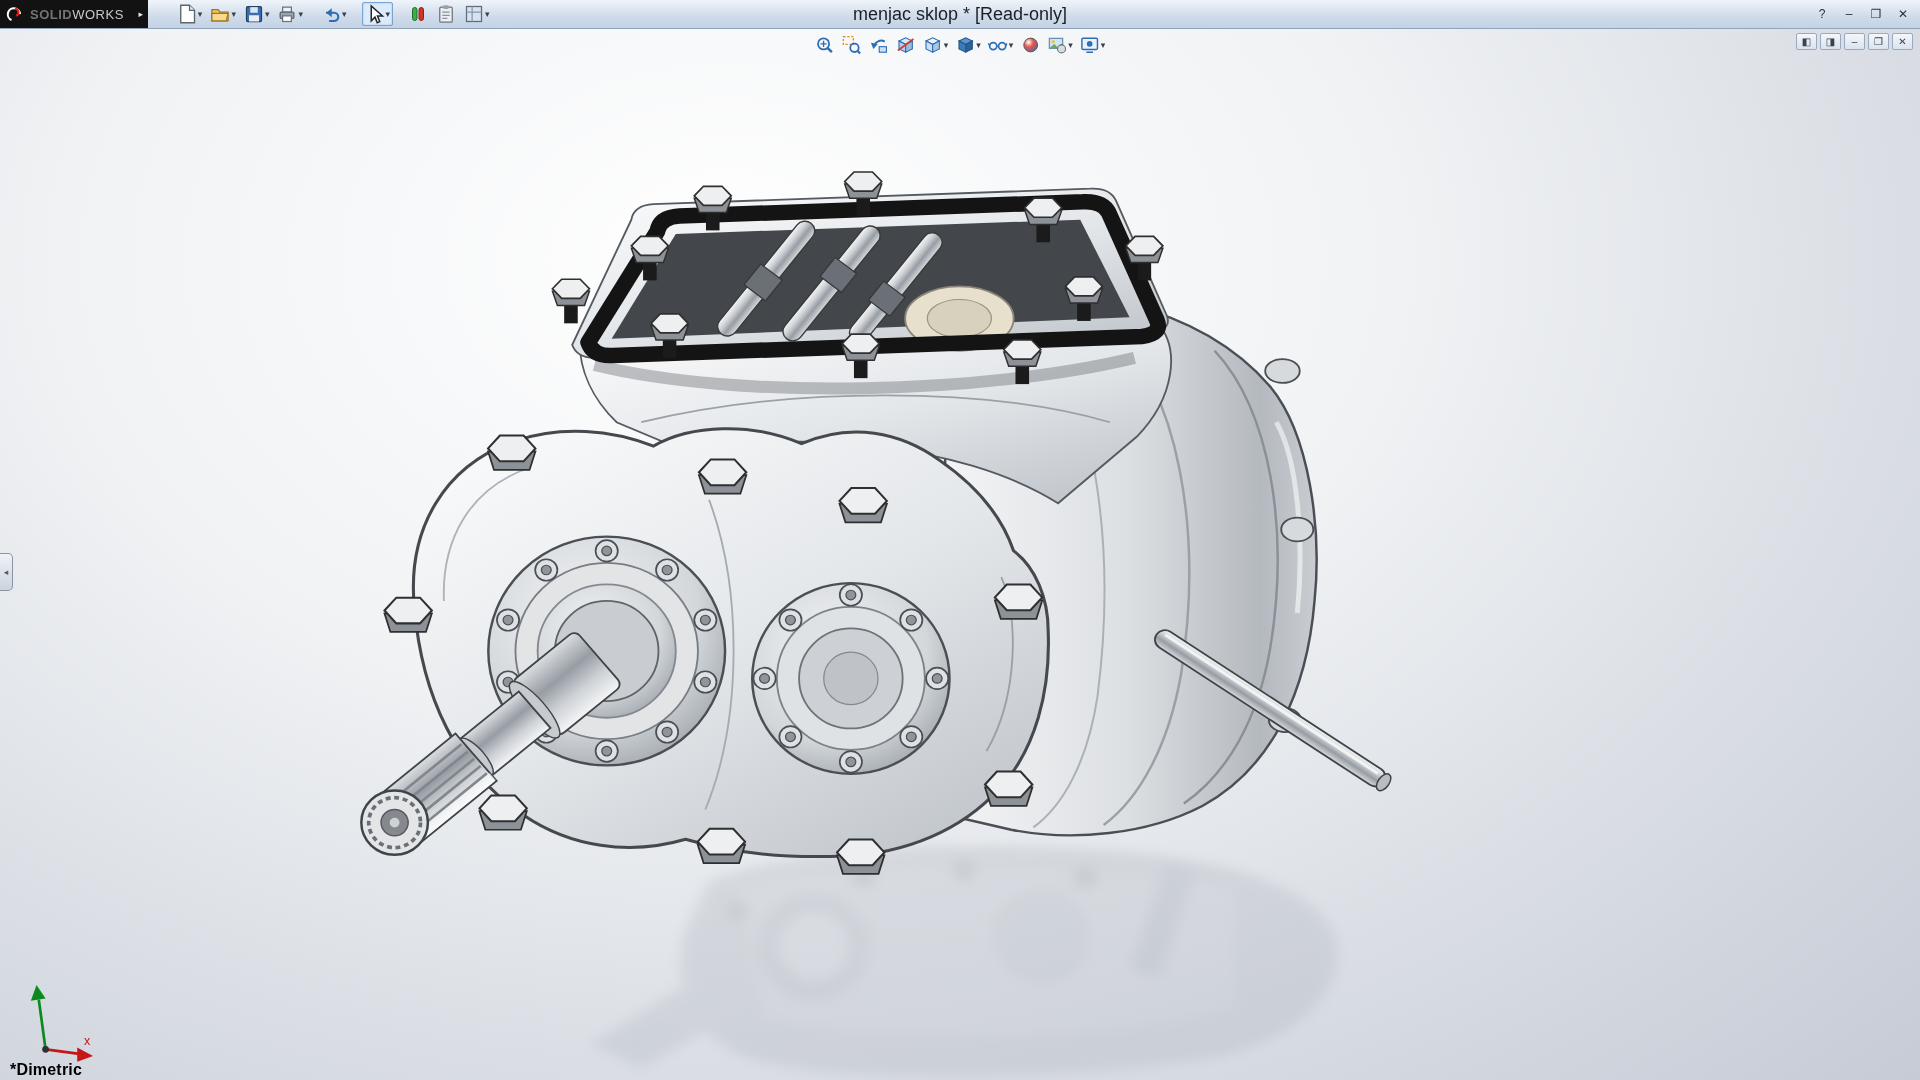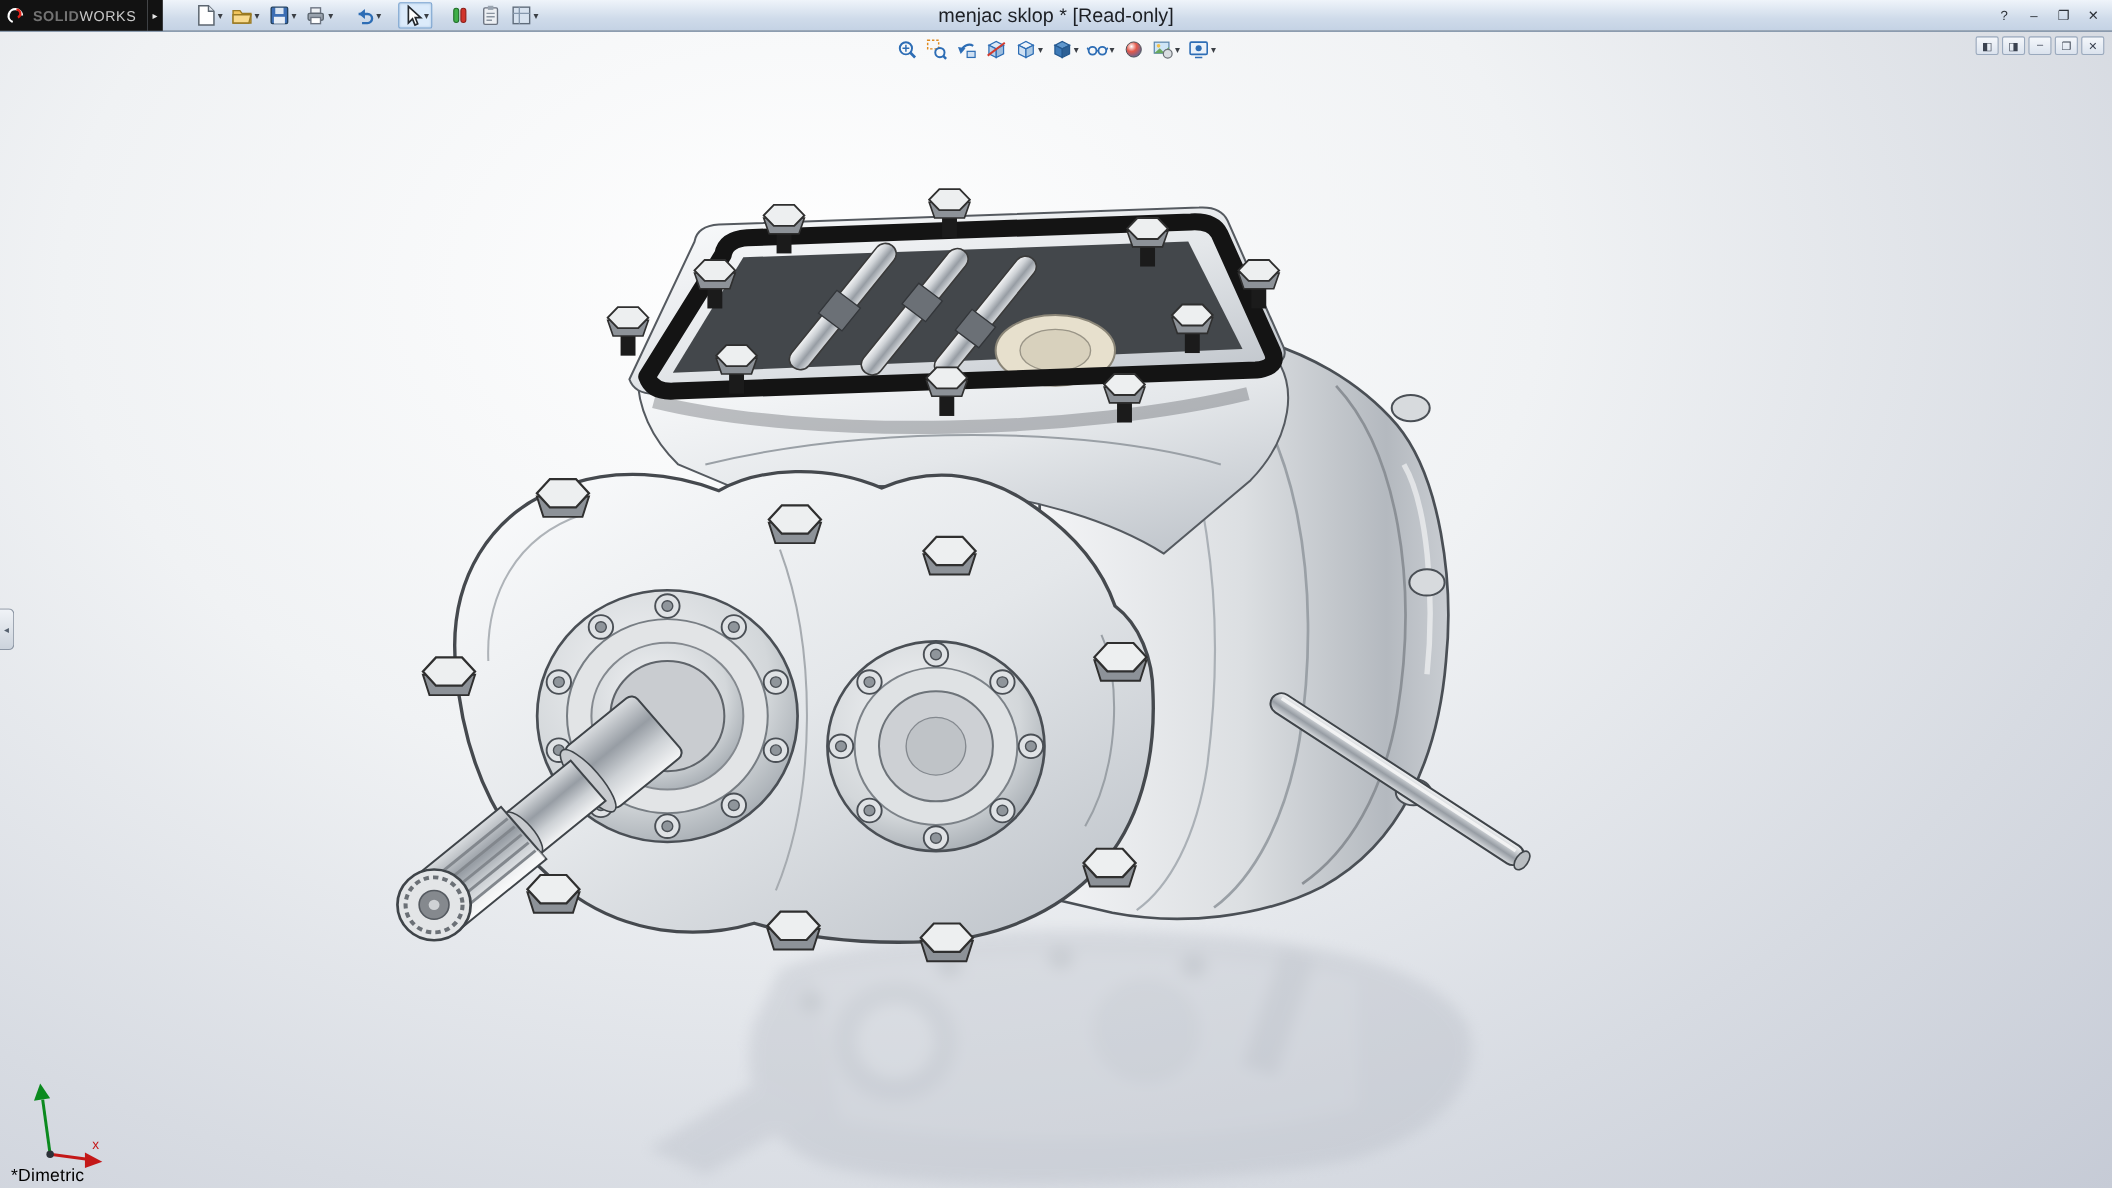--- a/index.html
+++ b/index.html
@@ -50,21 +50,21 @@
     border:1px solid #9aa9bd; border-radius:2px; cursor:pointer; }
 
   
   .side-tab { position:absolute; left:0; top:524px; width:13px; height:38px;
     background:linear-gradient(#f0f3f7,#ccd3dc); border:1px solid #8b95a3; border-left:none;
     border-radius:0 5px 5px 0; display:flex; align-items:center; justify-content:center;
     font-size:9px; color:#55606e; cursor:pointer; }
 
   
   .triad { position:absolute; left:16px; bottom:16px; width:84px; height:96px; }
-  .view-label { position:absolute; left:10px; bottom:1px; font-size:16px; font-weight:400;
+  .view-label { position:absolute; left:10px; bottom:1px; font-size:16px; font-weight:700;
     color:#000; letter-spacing:.2px; }
 </style>
 </head>
 <body>
 
 <div class="app">
 
   <header class="titlebar">
     <div class="brand">
       <svg viewBox="0 0 20 20" width="17" height="17">

